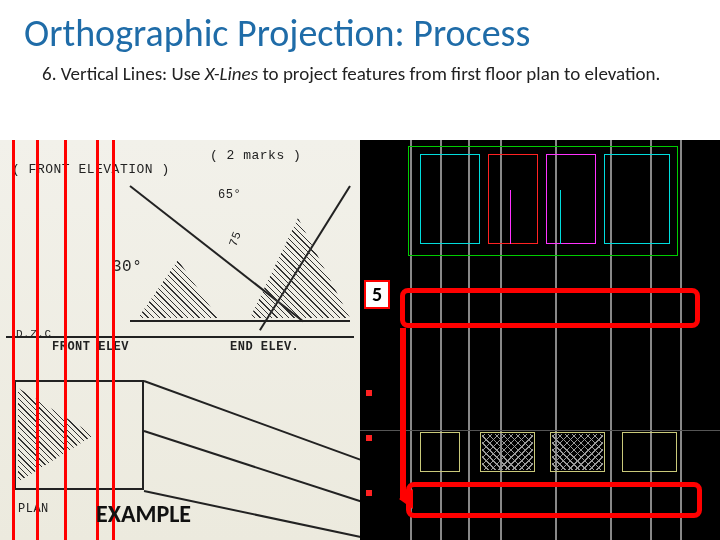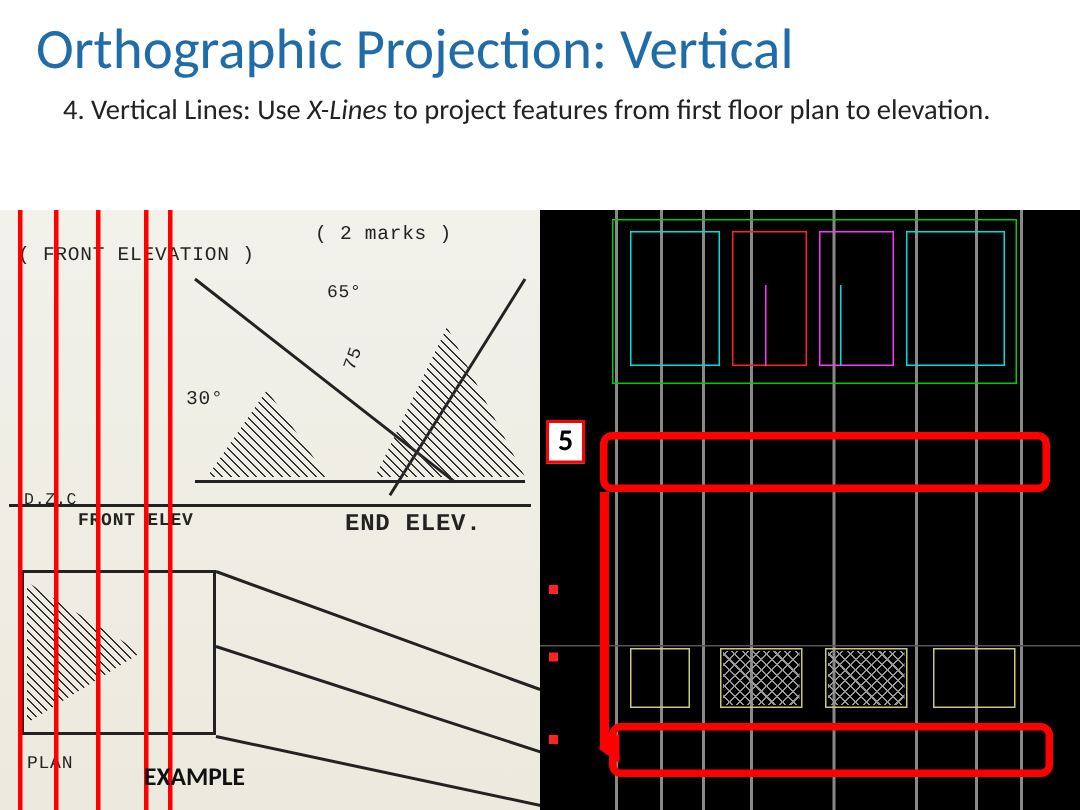--- a/index.html
+++ b/index.html
@@ -40,21 +40,21 @@
   .right-panel {
     width: 360px;
     height: 400px;
     background: #000;
     position: relative;
   }
   .example-label {
     position: absolute;
     left: 96px;
     bottom: 12px;
-    font-size: 17px;
+    font-size: 24px;
     font-weight: 700;
     color: #111;
   }
   .step-badge {
     position: absolute;
     left: 4px;
     top: 140px;
     background: #fff;
     border: 2px solid #f00;
     color: #000;
@@ -91,48 +91,48 @@
   .cad-green { border-color: #0c0 !important; }
   .cad-red { border-color: #f22 !important; }
   .cad-cyan { border-color: #0dd !important; }
   .cad-magenta { border-color: #f3f !important; }
   .red-thick { position: absolute; background: #ff0000; }
   .red-vthin { position: absolute; width: 2px; background: #888; top:0; bottom:0; }
 </style>
 </head>
 <body>
 
-<h1 class="title">Orthographic Projection: Vertical</h1>
+<h1 class="title">Orthographic Projection: Process</h1>
 <p class="subtitle">
-  <span>4. Vertical Lines: Use </span><em>X-Lines</em><span> to project features from first floor plan to elevation.</span>
+  <span>6. Vertical Lines: Use </span><em>X-Lines</em><span> to project features from first floor plan to elevation.</span>
 </p>
 
 <div class="content">
 
   <div class="left-panel">
 
     <div style="position:absolute;inset:0;background:linear-gradient(#f2f1ea,#eceade);"></div>
 
     <span class="sketch-label" style="left:12px; top:22px;">( FRONT ELEVATION )</span>
     <span class="sketch-label" style="left:210px; top:8px;">( 2 marks )</span>
 
     <div class="thinline" style="left:130px; top:45px; width:220px; height:2px; transform-origin:left; transform:rotate(38deg);"></div>
     <div class="thinline" style="left:350px; top:45px; width:170px; height:2px; transform-origin:left; transform:rotate(122deg);"></div>
     <div class="thinline" style="left:130px; top:180px; width:220px; height:2px;"></div>
 
     <div class="hatch" style="left:138px; top:120px; width:80px; height:58px; clip-path: polygon(0 100%, 100% 100%, 50% 0);"></div>
     <div class="hatch" style="left:250px; top:78px; width:100px; height:100px; clip-path: polygon(0 100%, 100% 100%, 48% 0);"></div>
 
     <span class="sketch-label" style="left:218px; top:48px; font-size:12px;">65°</span>
-    <span class="sketch-label" style="left:112px; top:118px; font-size:13px;margin-left:12px;">30°</span>
+    <span class="sketch-label" style="left:112px; top:118px; font-size:16px;">30°</span>
     <span class="sketch-label" style="left:228px; top:92px; font-size:12px; transform:rotate(-70deg);">75</span>
 
     <span class="sketch-label" style="left:16px; top:188px; font-size:11px;">D.Z.C</span>
     <span class="sketch-label" style="left:52px; top:200px; font-size:12px; font-weight:bold;">FRONT ELEV</span>
-    <span class="sketch-label" style="left:230px; top:200px; font-size:16px; font-weight:bold;">END ELEV.</span>
+    <span class="sketch-label" style="left:230px; top:200px; font-size:12px; font-weight:bold;">END ELEV.</span>
     <div class="thinline" style="left:6px; top:196px; width:348px; height:2px;"></div>
 
     <div class="thinline" style="left:14px; top:240px; width:130px; height:110px; background:none; border:2px solid #222;"></div>
     <div class="hatch" style="left:18px; top:248px; width:76px; height:94px; clip-path: polygon(0 0, 100% 50%, 0 100%);"></div>
 
     <div class="thinline" style="left:144px; top:240px; width:230px; height:2px; transform-origin:left; transform:rotate(20deg);"></div>
     <div class="thinline" style="left:144px; top:290px; width:230px; height:2px; transform-origin:left; transform:rotate(18deg);"></div>
     <div class="thinline" style="left:144px; top:350px; width:230px; height:2px; transform-origin:left; transform:rotate(12deg);"></div>
 
     <span class="sketch-label" style="left:18px; top:362px; font-size:12px;">PLAN</span>

